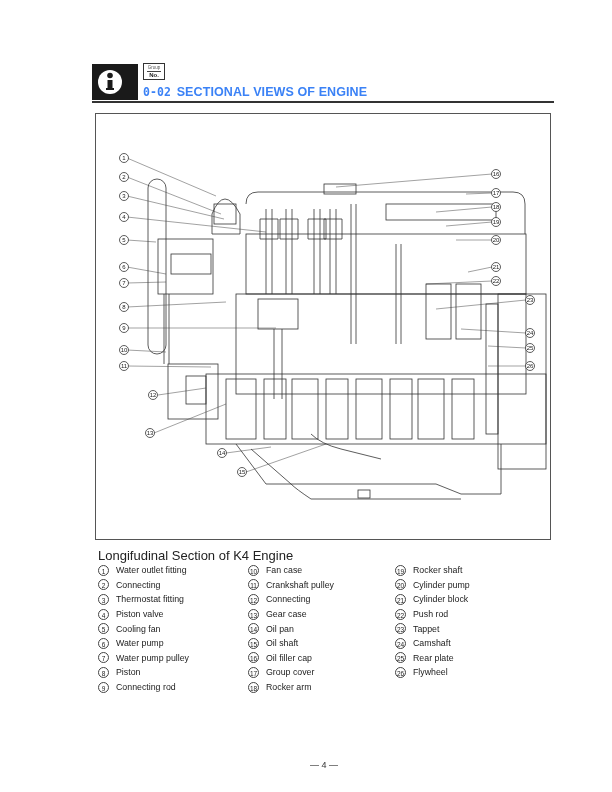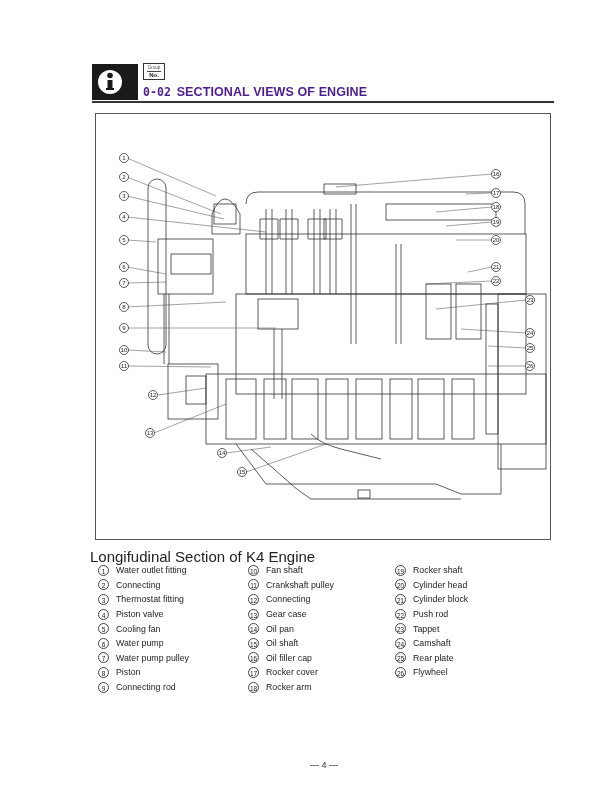--- a/index.html
+++ b/index.html
@@ -7,27 +7,27 @@
          font-family: "Liberation Sans", "DejaVu Sans", sans-serif; color: #222; }
   .header-icon { position: absolute; left: 92px; top: 64px; width: 46px; height: 36px;
                  background: #1a1a1a; }
   .header-icon svg { width: 46px; height: 36px; display: block; }
   .group-box { position: absolute; left: 143px; top: 63px; width: 22px; height: 17px;
                border: 1px solid #333; box-sizing: border-box; font-size: 5px; line-height: 6px;
                text-align: center; padding-top: 1px; }
   .group-box .g1 { display: block; font-size: 4.5px; color: #555; }
   .group-box .g2 { display: block; font-size: 6px; font-weight: bold; border-top: 1px solid #444; margin: 0 3px; }
   .section-title { position: absolute; left: 143px; top: 85px; font-size: 12.5px; font-weight: bold;
-                   letter-spacing: 0.1px; color: #4c1d95; white-space: nowrap; }
+                   letter-spacing: 0.1px; color: #3b82f6; white-space: nowrap; }
   .section-title .num { font-family: "DejaVu Sans Mono", monospace; font-size: 11.5px; margin-right: 2px; }
   .title-rule { position: absolute; left: 92px; top: 101px; width: 462px; height: 2px; background: #333; }
   .figure-frame { position: absolute; left: 95px; top: 113px; width: 456px; height: 427px;
                   border: 1px solid #555; box-sizing: border-box; }
   .figure-frame svg { position: absolute; left: 0; top: 0; width: 454px; height: 425px; }
-  .caption { position: absolute; left: 90px; top: 548px; font-size: 15px; color: #222; text-align: right; }
+  .caption { position: absolute; left: 98px; top: 548px; font-size: 13px; color: #222; text-align: right; }
   .legend-col { position: absolute; top: 563px; }
   .legend-item { height: 14.6px; display: flex; align-items: center; font-size: 8.8px; color: #222; white-space: nowrap; }
   .legend-num { display: inline-block; width: 11px; height: 11px; border: 1px solid #444; border-radius: 50%;
                 font-size: 6.5px; line-height: 11px; text-align: center; margin-right: 7px; box-sizing: border-box;
                 color: #222; }
   .col1 { left: 98px; } .col2 { left: 248px; } .col3 { left: 395px; }
   .page-number { position: absolute; left: 310px; top: 760px; font-size: 9px; color: #333; }
   .callout-label { font-family: "Liberation Sans", sans-serif; font-size: 6px; fill: #222; }
 </style>
 </head>
@@ -297,21 +297,21 @@
     </div>
   <div class="legend-item">
       <span class="legend-num">9</span>
       <span>Connecting rod</span>
     </div>
 </div>
 
 <div class="legend-col col2">
   <div class="legend-item">
       <span class="legend-num">10</span>
-      <span>Fan shaft</span>
+      <span>Fan case</span>
     </div>
   <div class="legend-item">
       <span class="legend-num">11</span>
       <span>Crankshaft pulley</span>
     </div>
   <div class="legend-item">
       <span class="legend-num">12</span>
       <span>Connecting</span>
     </div>
   <div class="legend-item">
@@ -325,36 +325,36 @@
   <div class="legend-item">
       <span class="legend-num">15</span>
       <span>Oil shaft</span>
     </div>
   <div class="legend-item">
       <span class="legend-num">16</span>
       <span>Oil filler cap</span>
     </div>
   <div class="legend-item">
       <span class="legend-num">17</span>
-      <span>Rocker cover</span>
+      <span>Group cover</span>
     </div>
   <div class="legend-item">
       <span class="legend-num">18</span>
       <span>Rocker arm</span>
     </div>
 </div>
 
 <div class="legend-col col3">
   <div class="legend-item">
       <span class="legend-num">19</span>
       <span>Rocker shaft</span>
     </div>
   <div class="legend-item">
       <span class="legend-num">20</span>
-      <span>Cylinder head</span>
+      <span>Cylinder pump</span>
     </div>
   <div class="legend-item">
       <span class="legend-num">21</span>
       <span>Cylinder block</span>
     </div>
   <div class="legend-item">
       <span class="legend-num">22</span>
       <span>Push rod</span>
     </div>
   <div class="legend-item">

